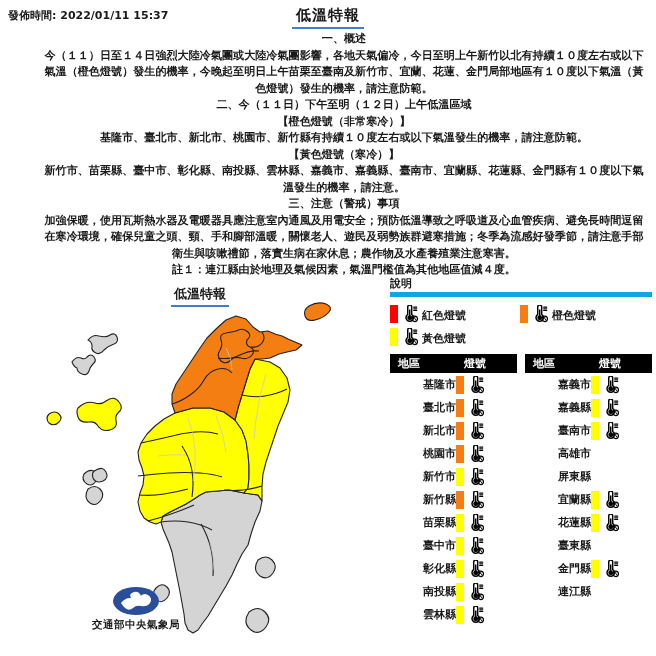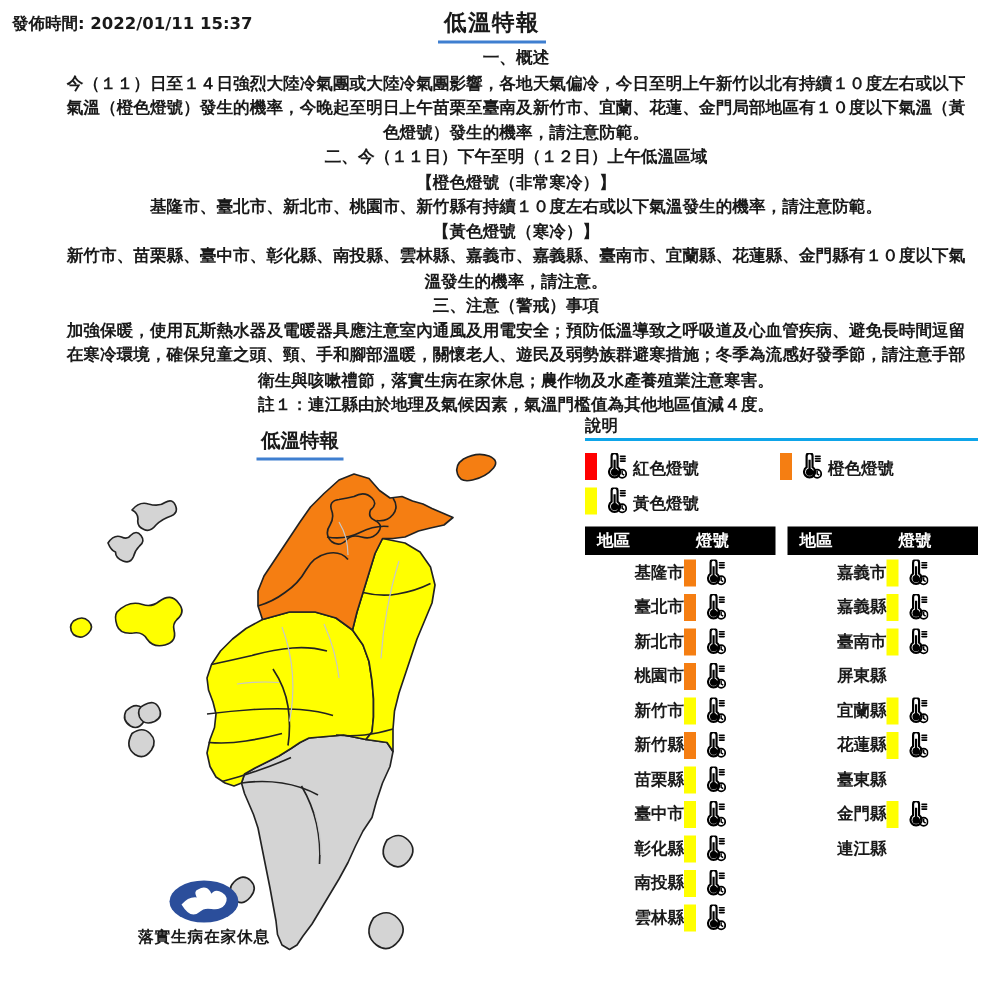--- a/index.html
+++ b/index.html
@@ -109,21 +109,21 @@
   .legend-panel {
     position: absolute;
     left: 390px;
     top: 276px;
     width: 262px;
   }
   .legend-head {
     font-size: 11px;
     font-weight: bold;
     padding-bottom: 1px;
-    border-bottom: 2px solid #0ea5e9;
+    border-bottom: 5px solid #0ea5e9;
     margin-bottom: 5px;
   }
   .legend-rows { margin-bottom: 6px; }
   .legend-row {
     display: flex;
     align-items: center;
     height: 23px;
   }
   .legend-item {
     display: flex;
@@ -288,21 +288,21 @@
   </g>
 </svg>
 </div>
 
 <div class="cwb-logo">
   <svg class="mark" viewBox="0 0 48 30" xmlns="http://www.w3.org/2000/svg">
     <ellipse cx="24" cy="15" rx="23" ry="14" fill="#2B4E9B"></ellipse>
     <path d="M9 17 q6 -7 13 -4 q4 2 6 -2 q3 -5 8 -2 q5 3 2 8 q-3 4 -9 3 q-5 -1 -8 2 q-6 5 -12 -5z" fill="#ffffff"></path>
     <path d="M20 7 q5 -3 8 1 q3 4 -2 6 q-5 2 -7 -2 q-2 -4 1 -5z" fill="#ffffff"></path>
   </svg>
-  <div class="org">落實生病在家休息</div>
+  <div class="org">交通部中央氣象局</div>
 </div>
 
 <div class="legend-panel">
   <div class="legend-head">說明</div>
 
   <div class="legend-rows">
     <div class="legend-row">
       <div class="legend-item">
         <span class="swatch" style="background:#FF0000"></span>
         <svg class="thermo" viewBox="0 0 20 20">
@@ -584,20 +584,24 @@
                 <rect x="10" y="5" width="1.6" height="8" fill="#000"></rect>
                 <g stroke="#000" stroke-width="1.2" stroke-linecap="round">
                   <path d="M15.2 2.4h3.4M15.2 4.2h3.4M15.2 6h3.4"></path>
                 </g>
                 <circle cx="16.4" cy="15.4" r="3" fill="none" stroke="#000" stroke-width="1.3"></circle>
                 <path d="M16.4 13.2v2.2l1.5 1" stroke="#000" stroke-width="1.1" fill="none"></path>
               </svg>
             </div>
           </div>
           <div class="tbl-row">
+            <div class="c-area">高雄市</div>
+            <div class="c-sig"></div>
+          </div>
+          <div class="tbl-row">
             <div class="c-area">屏東縣</div>
             <div class="c-sig"></div>
           </div>
           <div class="tbl-row">
             <div class="c-area">宜蘭縣</div>
             <div class="c-sig">
               <span class="swatch" style="background:#FFFF00"></span>
               <svg class="thermo" viewBox="0 0 20 20">
                 <path d="M8.6 2.3a2.2 2.2 0 0 1 4.4 0v8.2a4.1 4.1 0 1 1-4.4 0z" fill="#ffffff" stroke="#000" stroke-width="1.6"></path>
                 <circle cx="10.8" cy="14.2" r="2.7" fill="#000"></circle>

